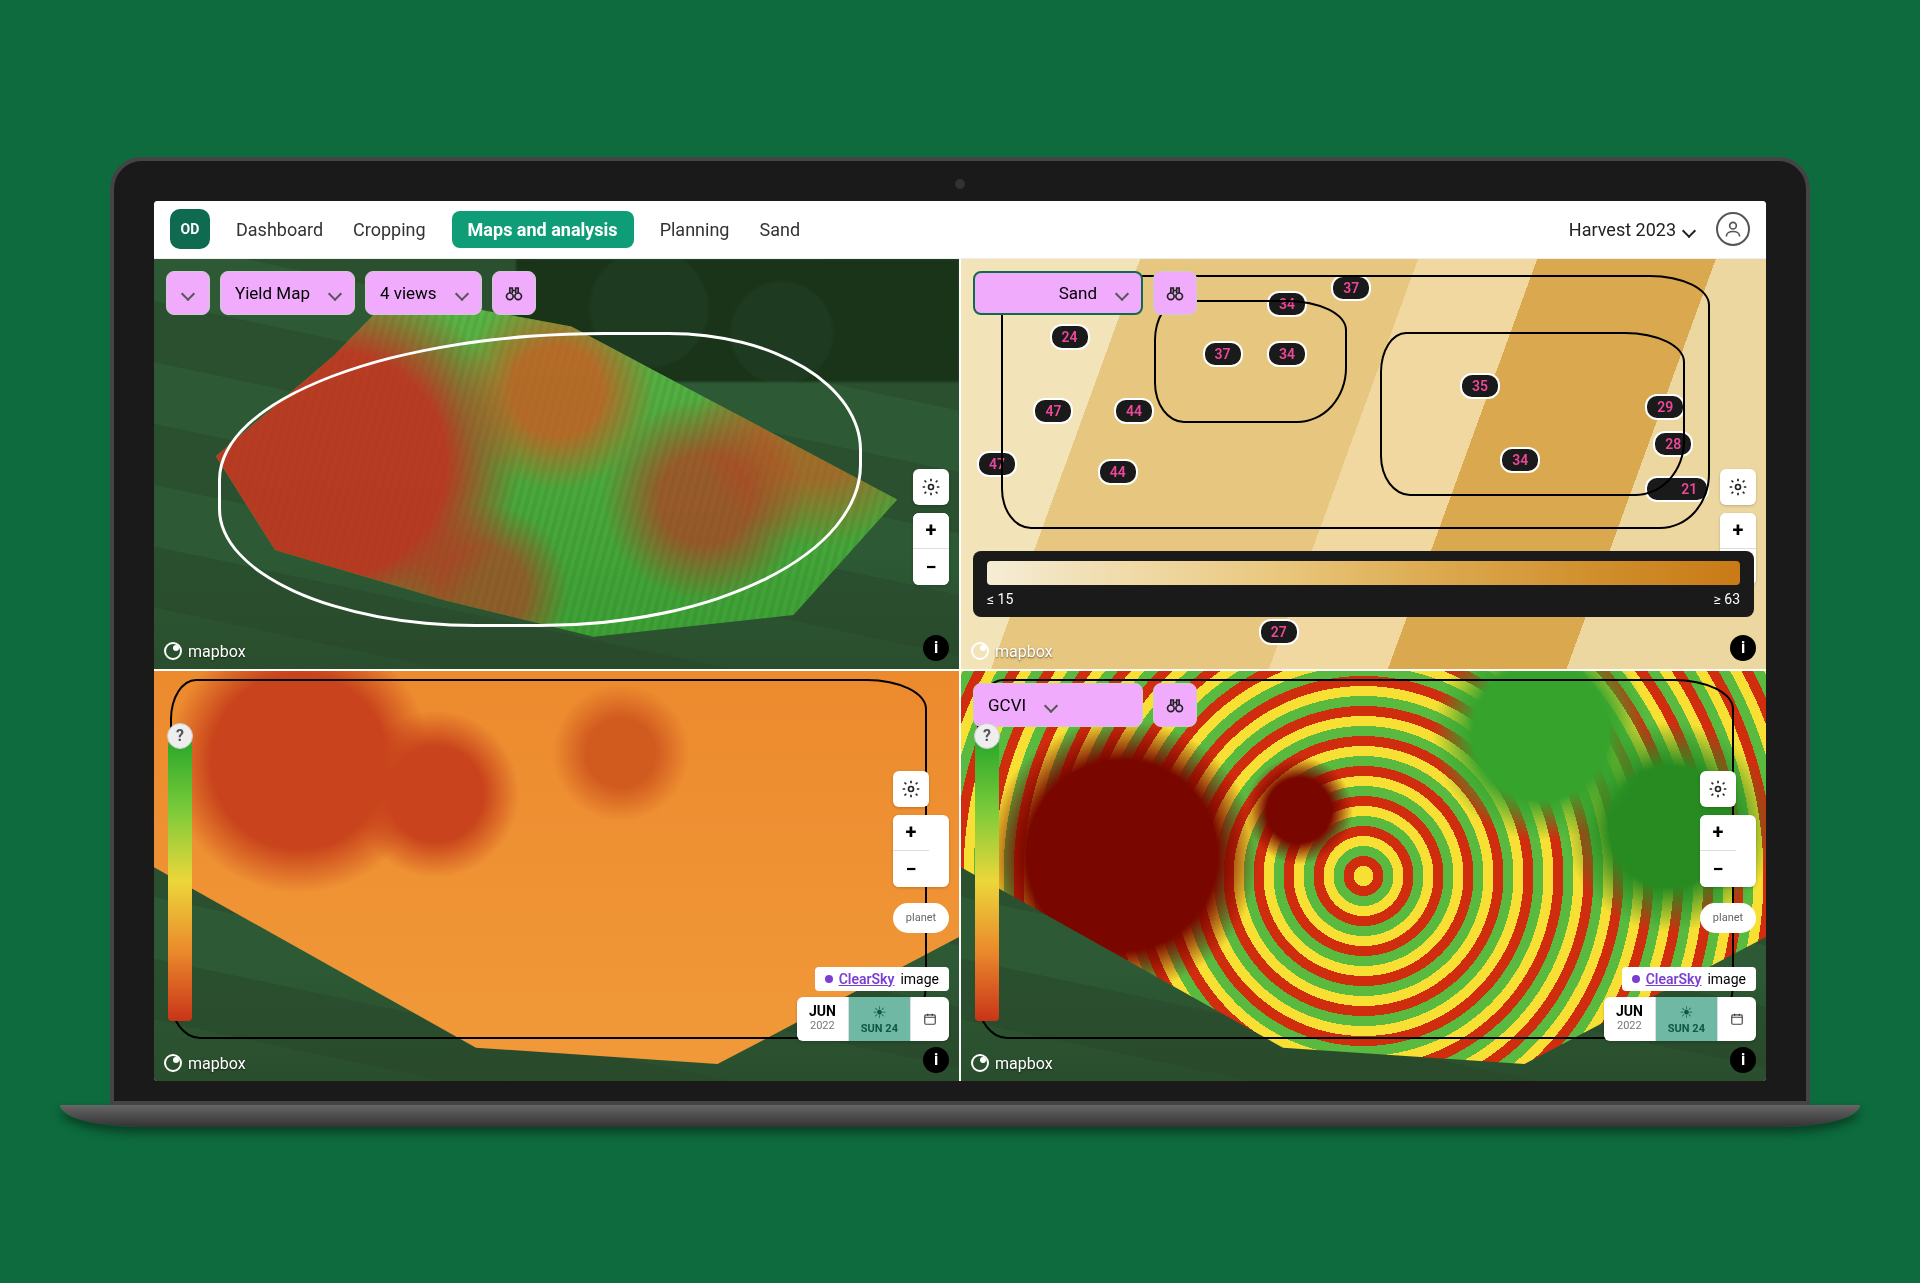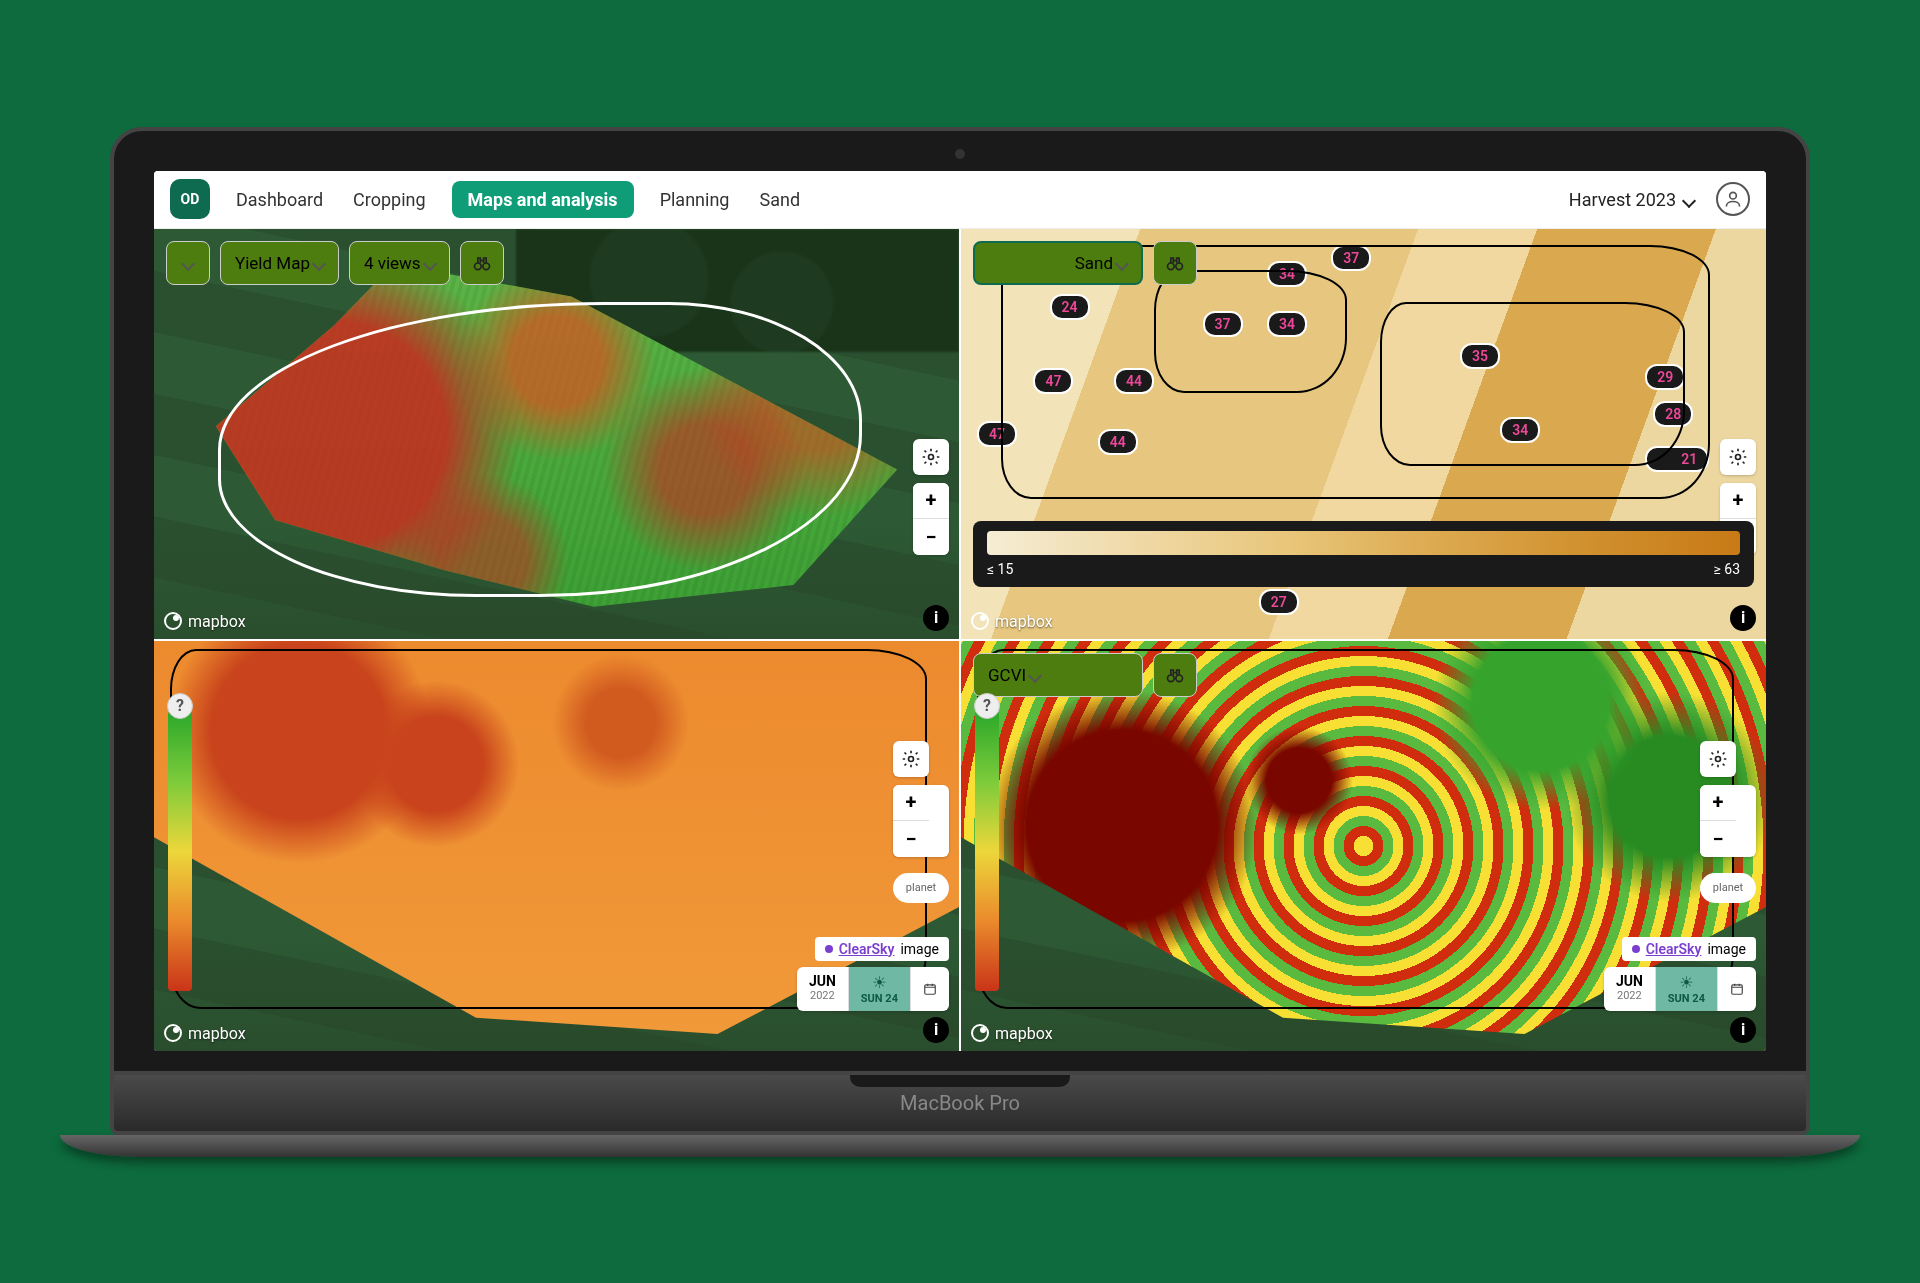--- a/index.html
+++ b/index.html
@@ -69,21 +69,21 @@
       radial-gradient(circle at 42% 34%, #7a120a 0 6%, transparent 10%),
       radial-gradient(circle at 72% 15%, #3ca034 0 10%, transparent 16%),
       radial-gradient(circle at 88% 38%, #2f8a2a 0 8%, transparent 14%),
       repeating-radial-gradient(circle at 50% 50%, #ecd73a 0 10px, #c93418 10px 20px, #5db546 20px 30px),
       linear-gradient(#c93418, #ecd73a);
       clip-path: polygon(0 0, 100% 0, 100% 65%, 70% 96%, 40% 92%, 0 48%);
       filter: contrast(1.1); }
 
   
   .toolbar { position: absolute; top: 12px; left: 12px; display: flex; gap: 10px; z-index: 5; }
-  .dd { background: #4d7c0f; border: 1px solid #ccc; border-radius: 8px; height: 44px; padding: 0 14px; display: flex; align-items: center; gap: 4px; font-size: 17px; cursor: pointer; min-width: 60px; }
+  .dd { background: #f0abfc; border: 1px solid #ccc; border-radius: 8px; height: 44px; padding: 0 14px; display: flex; align-items: center; gap: 20px; font-size: 17px; cursor: pointer; min-width: 60px; }
   .dd.small { min-width: 44px; justify-content: center; padding: 0; }
   .dd.selected { border: 2px solid #0f6b50; }
   .dd .chev { color: #555; }
 
   
   .mapctl { position: absolute; right: 10px; display: flex; flex-direction: column; gap: 8px; z-index: 5; }
   .mc-top { top: 210px; }
   .mc-btn { width: 36px; height: 36px; background: #fff; border-radius: 6px; display: flex; align-items: center; justify-content: center; font-size: 20px; font-weight: 700; cursor: pointer; box-shadow: 0 1px 3px rgba(0,0,0,.2); }
   .zoom-group { display: flex; flex-direction: column; background: #fff; border-radius: 6px; box-shadow: 0 1px 3px rgba(0,0,0,.2); }
   .zoom-group .mc-btn { box-shadow: none; border-radius: 0; }
@@ -393,18 +393,14 @@
           <div class="attrib">
             <span class="logo-circ"></span>
             <span>mapbox</span>
           </div>
           <div class="info-pill">i</div>
         </div>
 
       </div>
     </div>
   </div>
-  <div class="laptop-bottom">
-    <div class="notch"></div>
-    <span>MacBook Pro</span>
-  </div>
   <div class="laptop-base"></div>
 </div>
 
 </body></html>

